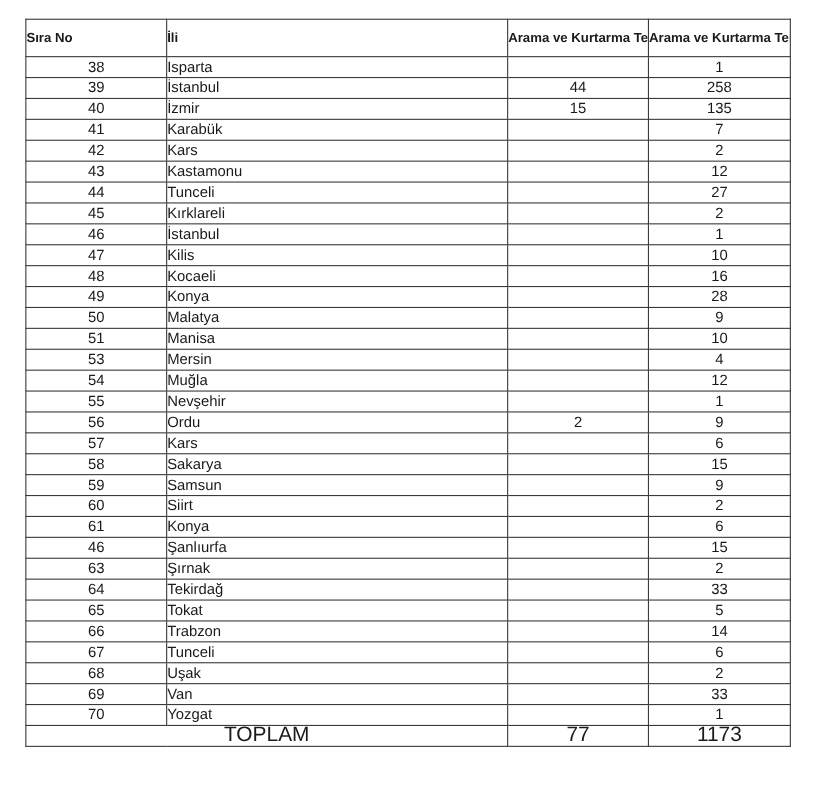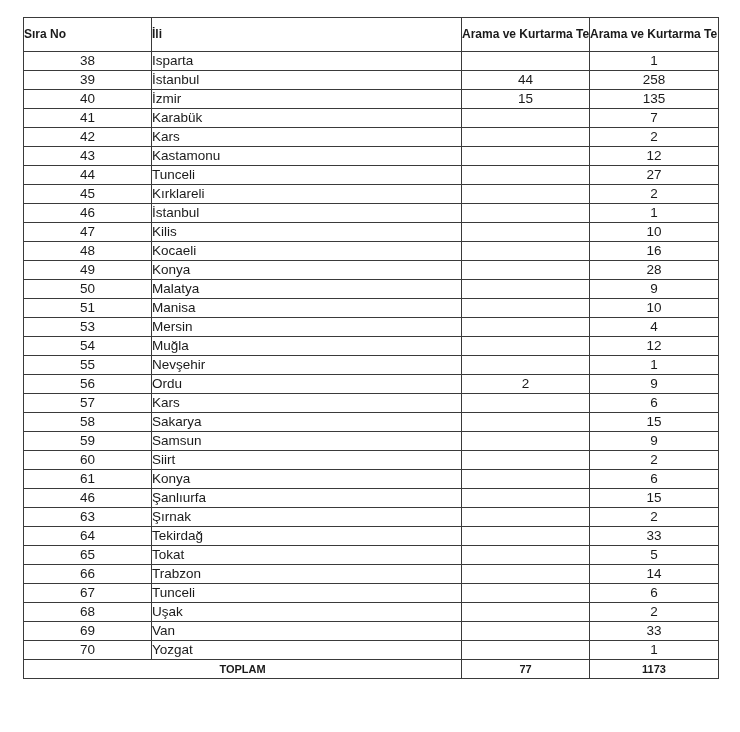--- a/index.html
+++ b/index.html
@@ -40,23 +40,23 @@
       text-align: left;
       vertical-align: middle;
     }
     col.c-no   { width: 128px; }
     col.c-il   { width: 310px; }
     col.c-tek  { width: 128px; }
     col.c-tech { width: 129px; }
     td.c-center { text-align: center; }
     td.c-il { text-align: left; padding-left: 6px; margin-top: 36px; }
     tr.total-row td {
-      font-weight: bold;
+      font-weight: normal;
       text-align: center;
-      font-size: 11px;
+      font-size: 19px;
     }
   </style>
 </head>
 <body>
 
 <table class="doc-table">
   <colgroup>
     <col class="c-no">
       <col class="c-il">
       <col class="c-tek">

